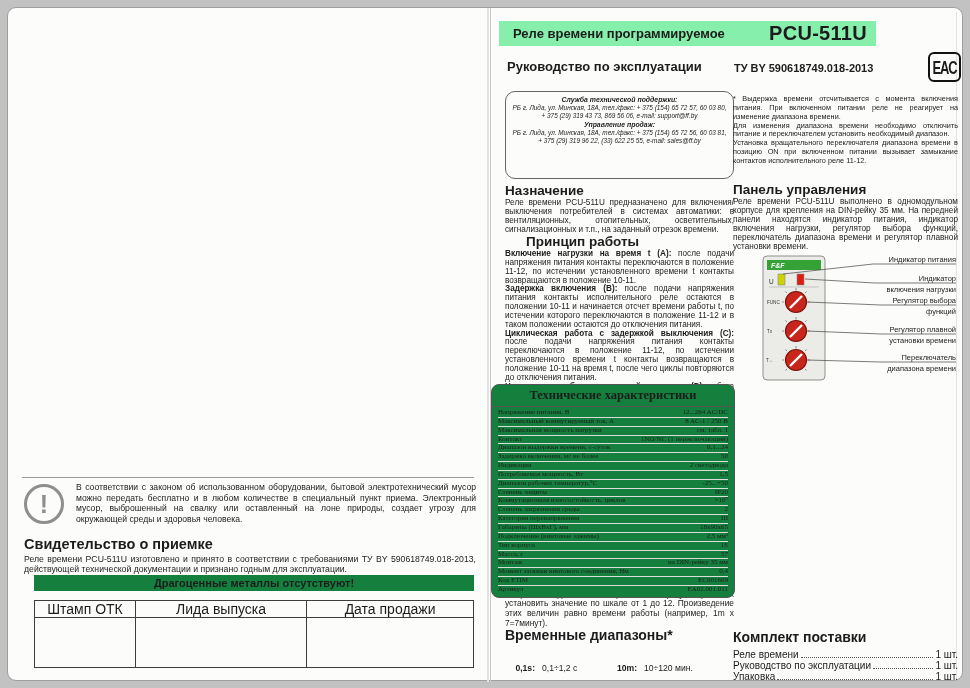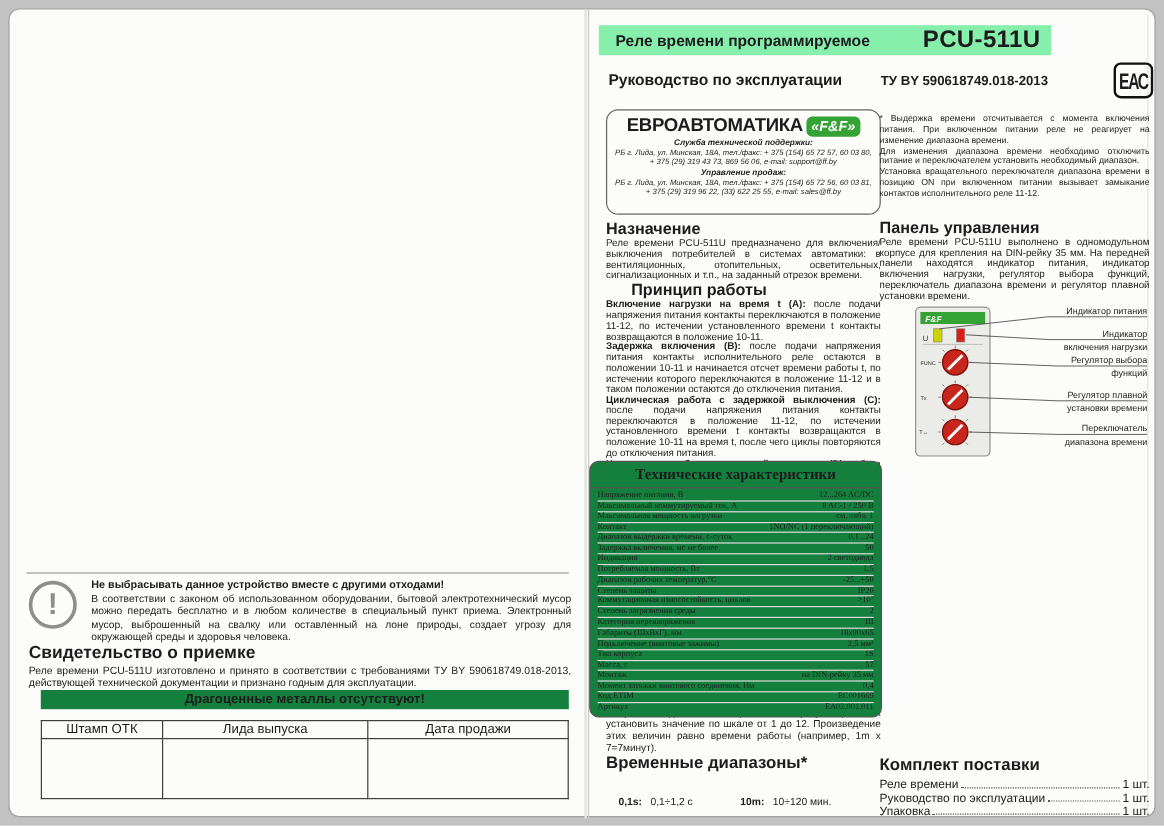--- a/index.html
+++ b/index.html
@@ -19,21 +19,21 @@
   #warn-row { left:16px; top:474px; width:452px; display:flex; gap:12px; }
   .warn-circle { width:40px; height:40px; min-width:40px; border:3px solid #8e8e8e; border-radius:50%;
     display:flex; align-items:center; justify-content:center; font-size:25px; font-weight:bold; color:#8e8e8e; margin-top:2px;}
   .warn-text { font-size:8.6px; line-height:10.6px; text-align:justify; }
   .warn-text b { display:block; font-size:9px; margin-bottom:1px; }
   #accept-title { left:16px; top:528px; font-size:14.5px; font-weight:bold; }
   #accept-text { left:16px; top:546px; width:452px; font-size:8.7px; line-height:10.4px; text-align:justify; }
   #metals-banner { left:26px; top:567px; width:440px; height:16px; background:#15803d;
     display:flex; align-items:center; justify-content:center; font-weight:bold; font-size:11px; }
   #stamp-table { left:26px; top:592px; width:440px; border-collapse:collapse; }
-  #stamp-table th { border:1.2px solid #3d3d3d; font-weight:normal; font-size:11px; height:15px; }
+  #stamp-table th { border:1.2px solid #3d3d3d; font-weight:normal; font-size:14px; height:15px; }
   #stamp-table td { border:1.2px solid #3d3d3d; height:50px; }
   #stamp-table th:nth-child(1){ width:23%; } #stamp-table th:nth-child(2){ width:39%; } #stamp-table th:nth-child(3){ width:38%; }
 
   
   #right-page { left:483px; top:0; width:473px; height:674px; }
 
   #hdr-bar { left:8px; top:13px; width:377px; height:25px; background:#86efac;
     display:flex; align-items:center; justify-content:space-between; padding:0 9px 0 14px; }
   #hdr-type { font-size:13px; font-weight:bold; }
   #hdr-model { font-size:20px; font-weight:bold; letter-spacing:.3px; }
@@ -93,21 +93,20 @@
 <body>
 
 <div id="sheet">
 
   <div id="left-page" class="abs">
     <div class="abs hr" style="left:14px; top:469px; width:452px;"></div>
 
     <div id="warn-row" class="abs">
       <div class="warn-circle">!</div>
       <div class="warn-text">
-        <b>Не выбрасывать данное устройство вместе с другими отходами!</b>
         <span>В соответствии с законом об использованном оборудовании, бытовой электротехнический мусор можно передать бесплатно и в любом количестве в специальный пункт приема. Электронный мусор, выброшенный на свалку или оставленный на лоне природы, создает угрозу для окружающей среды и здоровья человека.</span>
       </div>
     </div>
 
     <div id="accept-title" class="abs">Свидетельство о приемке</div>
     <div id="accept-text" class="abs">Реле времени PCU-511U изготовлено и принято в соответствии с требованиями ТУ BY 590618749.018-2013, действующей технической документации и признано годным для эксплуатации.</div>
     <div id="metals-banner" class="abs">Драгоценные металлы отсутствуют!</div>
 
     <table id="stamp-table" class="abs">
       <tbody>
@@ -135,24 +134,20 @@
       <span id="hdr-type">Реле времени программируемое</span>
       <span id="hdr-model">PCU-511U</span>
     </div>
     <div id="manual-title" class="abs">Руководство по эксплуатации</div>
     <div id="tu-number" class="abs">ТУ BY 590618749.018-2013</div>
     <div id="eac-badge" class="abs">
       <span>ЕАС</span>
     </div>
 
     <div id="company-box" class="abs colL">
-      <div id="company-row">
-        <span id="company-name">ЕВРОАВТОМАТИКА</span>
-        <span id="ff-badge">«F&amp;F»</span>
-      </div>
       <div class="c-title">Служба технической поддержки:</div>
       <div class="c-line">РБ г. Лида, ул. Минская, 18А, тел./факс: + 375 (154) 65 72 57, 60 03 80,</div>
       <div class="c-line">+ 375 (29) 319 43 73, 869 56 06, e-mail: support@ff.by</div>
       <div class="c-title">Управление продаж:</div>
       <div class="c-line">РБ г. Лида, ул. Минская, 18А, тел./факс: + 375 (154) 65 72 56, 60 03 81,</div>
       <div class="c-line">+ 375 (29) 319 96 22, (33) 622 25 55, e-mail: sales@ff.by</div>
     </div>
 
     <div id="purpose-h" class="abs colL sec-h">Назначение</div>
     <div id="purpose-text" class="abs colL">Реле времени PCU-511U предназначено для включения/выключения потребителей в системах автоматики: в вентиляционных, отопительных, осветительных, сигнализационных и т.п., на заданный отрезок времени.</div>

